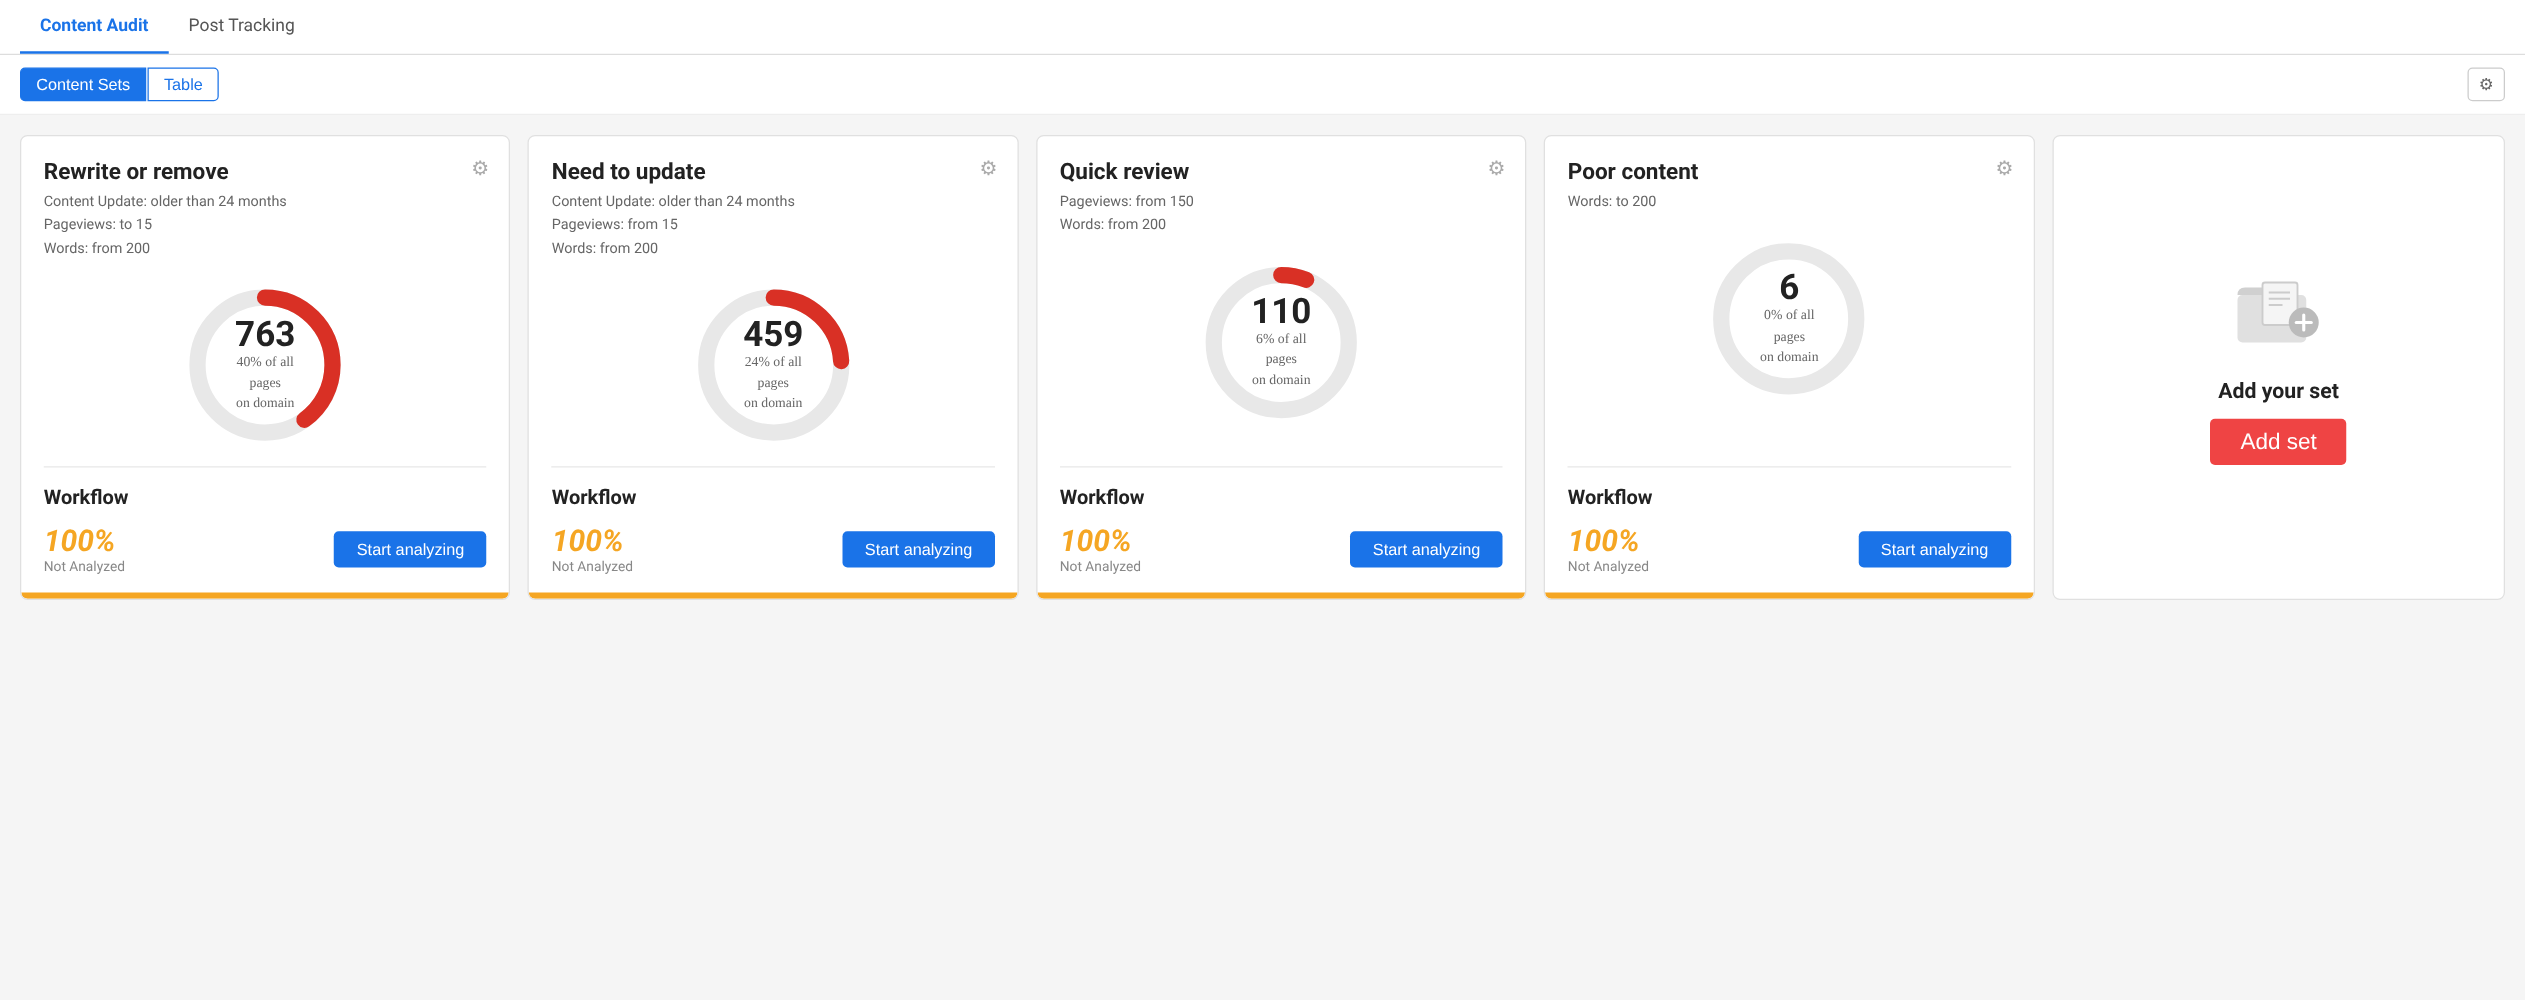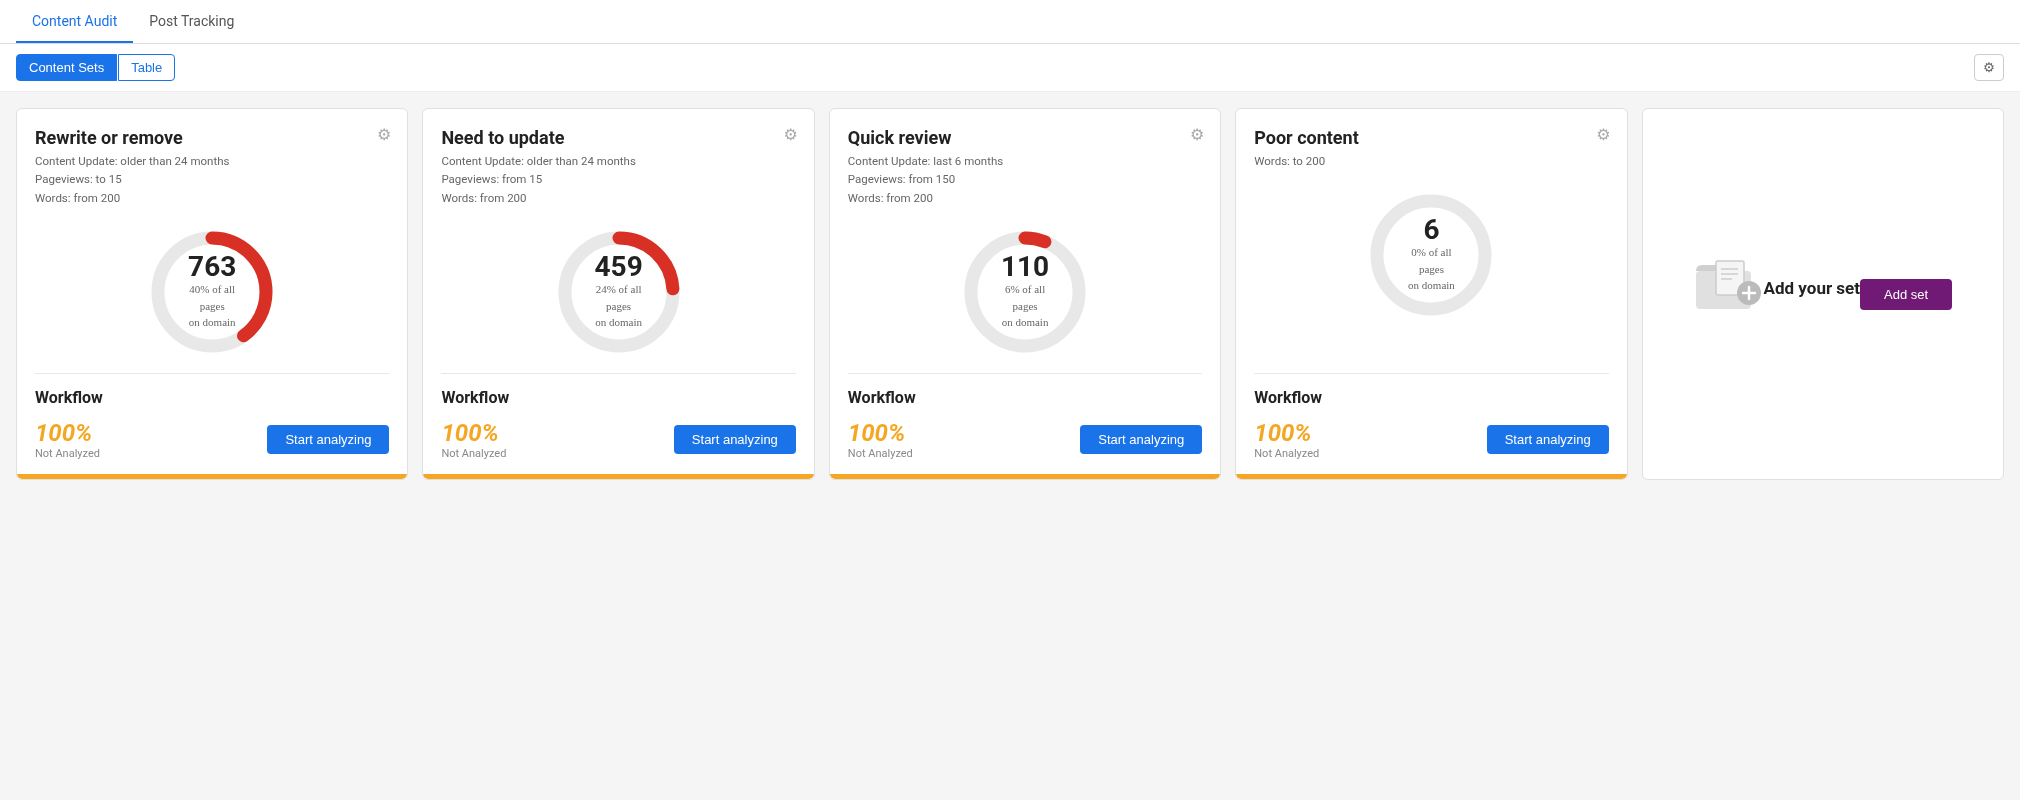--- a/index.html
+++ b/index.html
@@ -21,21 +21,21 @@
       padding: 12px 16px;
       cursor: pointer;
       font-size: 14px;
       color: #555;
       border-bottom: 2px solid transparent;
       margin-bottom: -1px;
     }
     .nav-tab.active {
       color: #1a73e8;
       border-bottom: 2px solid #1a73e8;
-      font-weight: 400;
+      font-weight: 700;
     }
     .sub-nav {
       background: #fff;
       padding: 10px 16px;
       border-bottom: 1px solid #eee;
       display: flex;
       align-items: center;
       justify-content: space-between;
     }
     .sub-nav-left {
@@ -191,20 +191,21 @@
       border-radius: 0 0 6px 6px;
       margin-top: auto;
     }
     .add-set-card {
       background: #fff;
       border: 1px solid #e0e0e0;
       border-radius: 6px;
       min-width: 220px;
       flex: 0.8;
       display: flex;
+      flex-direction: column;
       align-items: center;
       justify-content: center;
       padding: 30px 24px;
       text-align: center;
     }
     .add-set-icon {
       font-size: 48px;
       color: #ccc;
       margin-bottom: 14px;
       line-height: 1;
@@ -215,26 +216,26 @@
       color: #222;
       margin-bottom: 12px;
     }
     .add-set-desc {
       font-size: 12px;
       color: #888;
       line-height: 1.6;
       margin-bottom: 18px;
     }
     .add-set-btn {
-      background: #701a75;
+      background: #ef4444;
       color: #fff;
       border: none;
       border-radius: 4px;
       padding: 8px 24px;
-      font-size: 13px;
+      font-size: 18px;
       cursor: pointer;
       font-weight: 500;
     }
   </style>
 </head>
 <body>
 
 <div class="top-nav">
   <div class="nav-tab active">Content Audit</div>
   <div class="nav-tab">Post Tracking</div>
@@ -317,21 +318,20 @@
         <button class="start-btn">Start analyzing</button>
       </div>
     </div>
     <div class="card-footer-bar"></div>
   </div>
     <div class="card">
     <div class="card-inner">
       <div class="card-title">Quick review</div>
       <span class="card-gear">⚙</span>
       <div class="card-criteria">
-          <div>Content Update: last 6 months</div>
           <div>Pageviews: from 150</div>
           <div>Words: from 200</div>
         </div>
       <div class="donut-container">
         <div class="donut-wrapper">
           <svg viewBox="0 0 130 130" xmlns="http://www.w3.org/2000/svg">
     <circle cx="65" cy="65" r="54" fill="none" stroke="#e8e8e8" stroke-width="13"></circle>
     <circle cx="65" cy="65" r="54" fill="none" stroke="#d93025" stroke-width="13" stroke-dasharray="20.357520395261858 318.93448619243577" stroke-linecap="round"></circle>
   </svg>
           <div class="donut-center">

